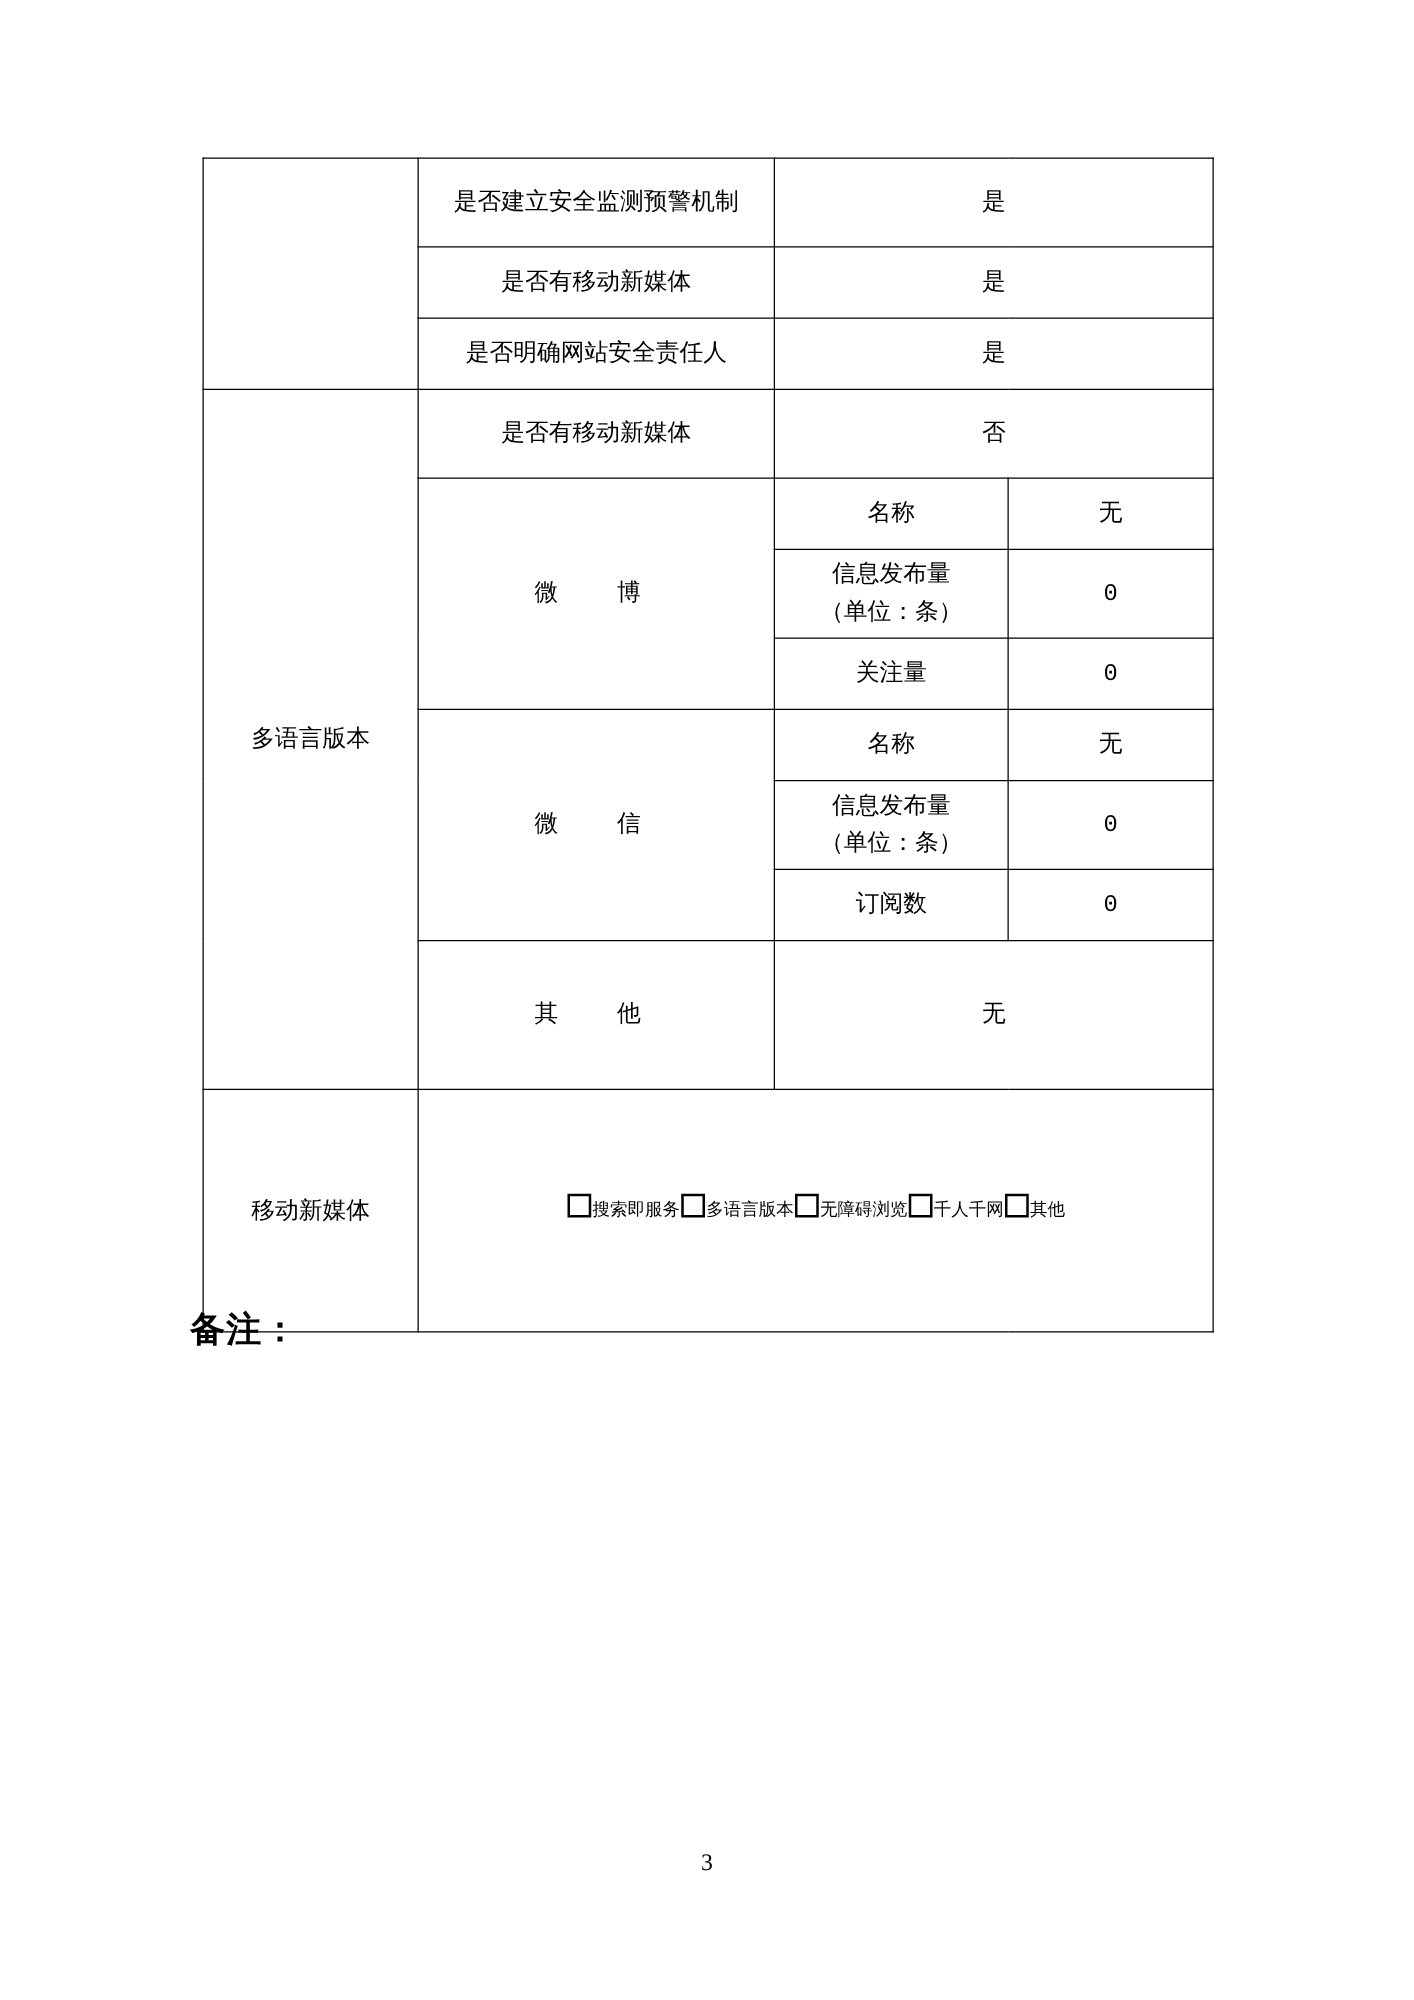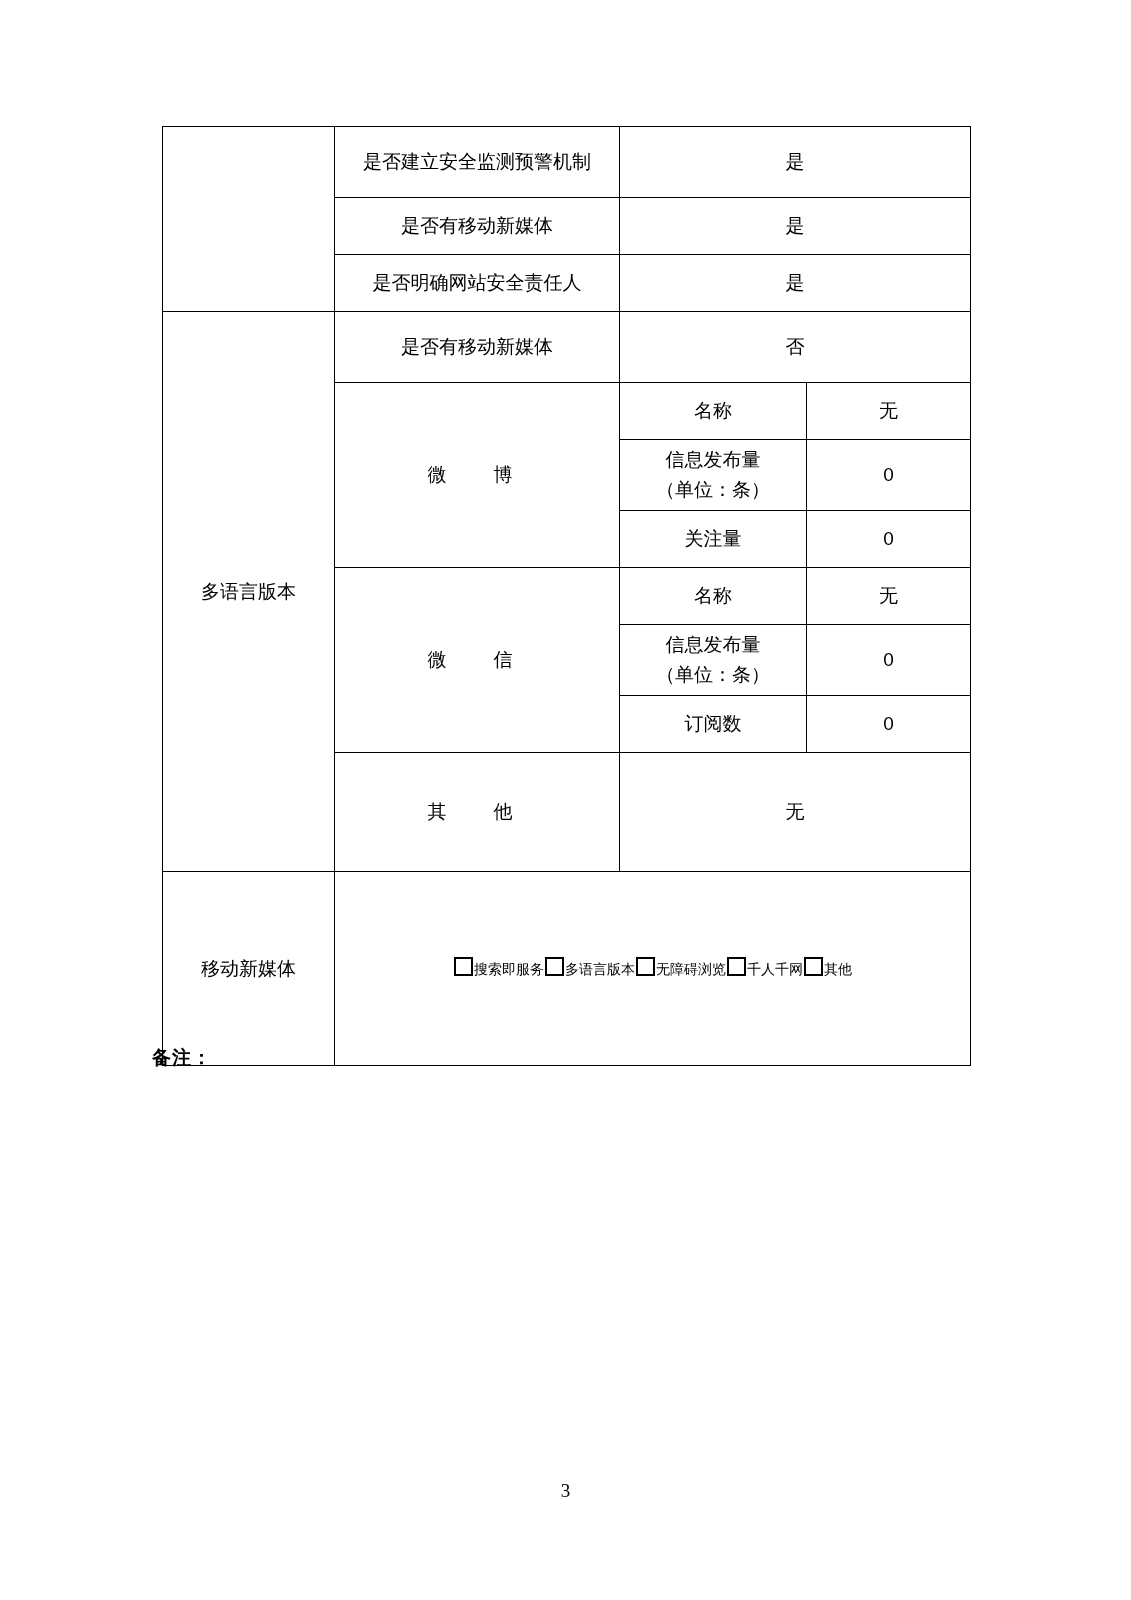--- a/index.html
+++ b/index.html
@@ -29,21 +29,21 @@
     border-collapse: collapse;
     table-layout: fixed;
   }
   table.form td {
     border: 1px solid #000000;
     font-size: 19px;
     line-height: 30px;
     text-align: center;
     vertical-align: middle;
     padding: 4px 6px;
-    font-family: Liberation Sans, sans-serif;
+    font-family: Liberation Mono, monospace;
   }
   .cat {
     font-size: 19px;
   }
   .spaced {
     letter-spacing: 14px;
     padding-left: 14px;
   }
   .innovation-line {
     font-size: 14px;
@@ -56,21 +56,21 @@
     height: 15px;
     border: 2px solid #000000;
     margin: 0 1px -2px 1px;
     background: #ffffff;
     vertical-align: baseline;
   }
   .remark {
     position: absolute;
     left: 152px;
     top: 1045px;
-    font-size: 19px;
+    font-size: 28px;
     font-weight: bold;
     font-family: "Liberation Serif", "DejaVu Serif", serif;
     letter-spacing: 1px;
   }
   .page-number {
     position: absolute;
     left: 0;
     top: 1480px;
     width: 1131px;
     text-align: center;

